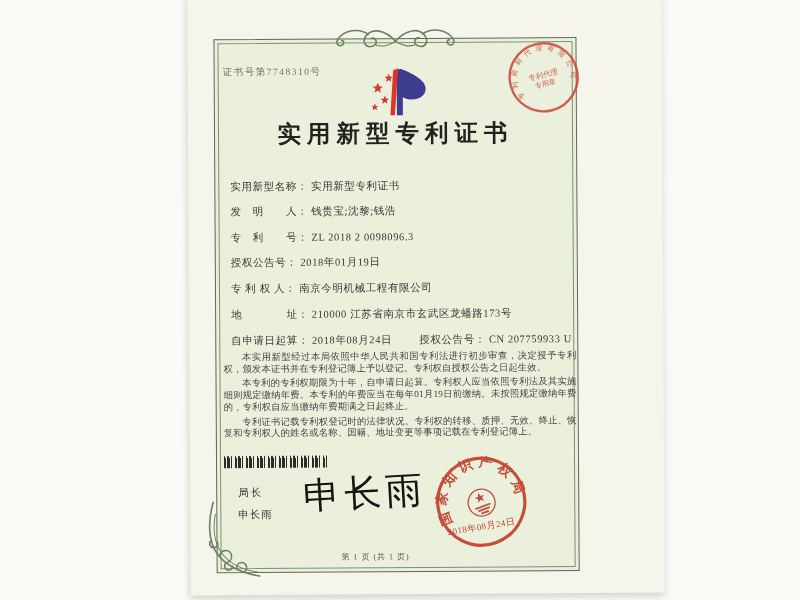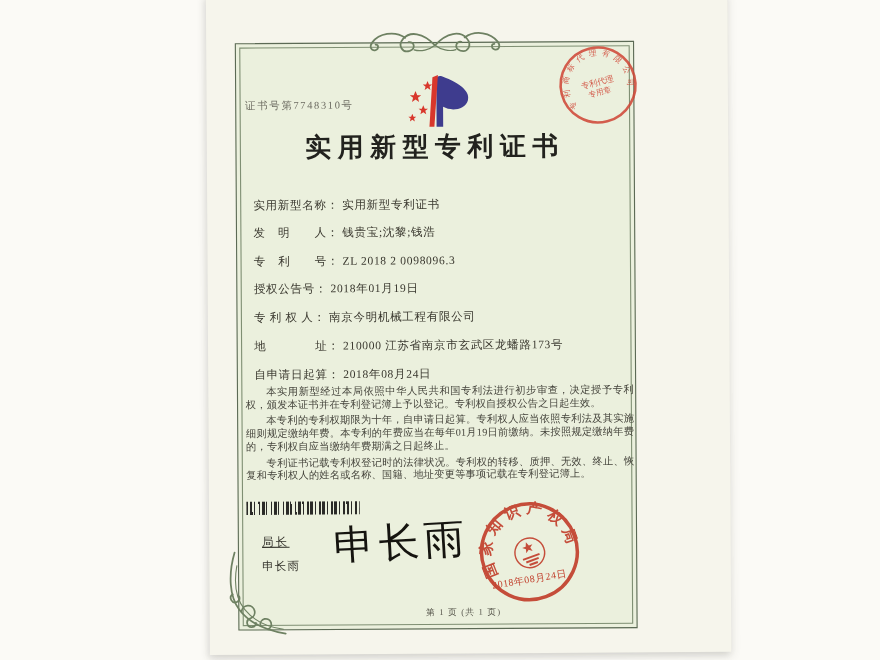--- a/index.html
+++ b/index.html
@@ -17,21 +17,21 @@
   .frame{
     position:absolute;left:26px;top:44px;width:363px;height:534px;
     background:#ebf0dd;
     border:1.5px solid #5c6a55;
     outline:1px solid #7f8f73;
     outline-offset:-5px;
     box-sizing:border-box;
   }
   .cert-no{
     position:absolute;left:8px;top:26px;
-    font-size:9.5px;color:#6d6c62;letter-spacing:1.5px;white-space:nowrap;margin-top:24px;
+    font-size:9.5px;color:#6d6c62;letter-spacing:1.5px;white-space:nowrap;
   }
   .logo{position:absolute;left:152px;top:26px;width:64px;height:52px;}
   .title{
     position:absolute;left:0;top:78px;width:100%;text-align:center;
     font-size:23.5px;font-weight:600;color:#22221e;letter-spacing:6px;white-space:nowrap;
   }
   .row{
     position:absolute;left:15px;width:344px;
     font-size:10.5px;color:#3a382f;letter-spacing:.6px;white-space:nowrap;
   }
@@ -43,35 +43,35 @@
     font-size:9.3px;line-height:1.26;color:#45443c;text-align:justify;letter-spacing:.2px;
   }
   .body-text p{margin:0 0 3px 0;text-indent:2em;}
   .barcode{
     position:absolute;left:7px;top:416px;width:103px;height:12px;
     background:repeating-linear-gradient(90deg,
       #2b2b28 0 1.5px,transparent 1.5px 3px,
       #2b2b28 3px 5.5px,transparent 5.5px 7px,
       #2b2b28 7px 8px,transparent 8px 11px);
   }
-  .director-title{position:absolute;left:21px;top:446px;font-size:10.5px;color:#33322b;letter-spacing:2px;text-decoration:underline;}
+  .director-title{position:absolute;left:21px;top:446px;font-size:10.5px;color:#33322b;letter-spacing:2px;}
   .director-name{position:absolute;left:21px;top:468px;font-size:10.5px;color:#33322b;letter-spacing:1px;}
   .signature{
     position:absolute;left:86px;top:428px;width:160px;
     font-size:37px;color:#15140f;transform:rotate(-3deg);
     letter-spacing:4px;white-space:nowrap;font-weight:500;
   }
   .main-seal{position:absolute;left:218px;top:417px;width:92px;height:92px;transform:rotate(-20deg);opacity:.92;}
   .seal-date{
     position:absolute;left:214px;top:482px;width:100px;text-align:center;
     font-size:9px;color:#c2402d;transform:rotate(-9deg);letter-spacing:.5px;white-space:nowrap;
   }
   .agency-seal{position:absolute;left:291px;top:1px;width:76px;height:76px;transform:rotate(-14deg);opacity:.85;}
   .page-num{
-    position:absolute;left:78px;top:512px;width:160px;text-align:right;
+    position:absolute;left:78px;top:512px;width:160px;text-align:center;
     font-size:8px;color:#57564c;letter-spacing:1px;
   }
   .orn{position:absolute;pointer-events:none;}
   .orn-top{left:116px;top:-14px;width:130px;height:30px;}
   .orn-bl{left:-14px;top:460px;width:58px;height:78px;}
   .orn-br{left:322px;top:496px;width:48px;height:46px;}
   .hidden-defs{position:absolute;width:0;height:0;overflow:hidden;}
 </style>
 </head>
 <body>
@@ -134,20 +134,23 @@
       <span class="lbl">授权公告号：</span><span class="val">2018年01月19日</span>
     </div>
     <div class="row" style="top:242px">
       <span class="lbl">专 利 权 人：</span><span class="val">南京今明机械工程有限公司</span>
     </div>
     <div class="row" style="top:268px">
       <span class="lbl">地　　　　址：</span><span class="val">210000 江苏省南京市玄武区龙蟠路173号</span>
     </div>
     <div class="row" style="top:294px">
       <span class="lbl">自申请日起算：</span><span class="val">2018年08月24日</span>
+      <span class="grant-col2">
+        <span class="lbl">授权公告号：</span><span class="val">CN 207759933 U</span>
+      </span>
     </div>
 
     <div class="body-text">
       <p>本实用新型经过本局依照中华人民共和国专利法进行初步审查，决定授予专利权，颁发本证书并在专利登记簿上予以登记。专利权自授权公告之日起生效。</p>
       <p>本专利的专利权期限为十年，自申请日起算。专利权人应当依照专利法及其实施细则规定缴纳年费。本专利的年费应当在每年01月19日前缴纳。未按照规定缴纳年费的，专利权自应当缴纳年费期满之日起终止。</p>
       <p>专利证书记载专利权登记时的法律状况。专利权的转移、质押、无效、终止、恢复和专利权人的姓名或名称、国籍、地址变更等事项记载在专利登记簿上。</p>
     </div>
 
     <div class="barcode"></div>
 

